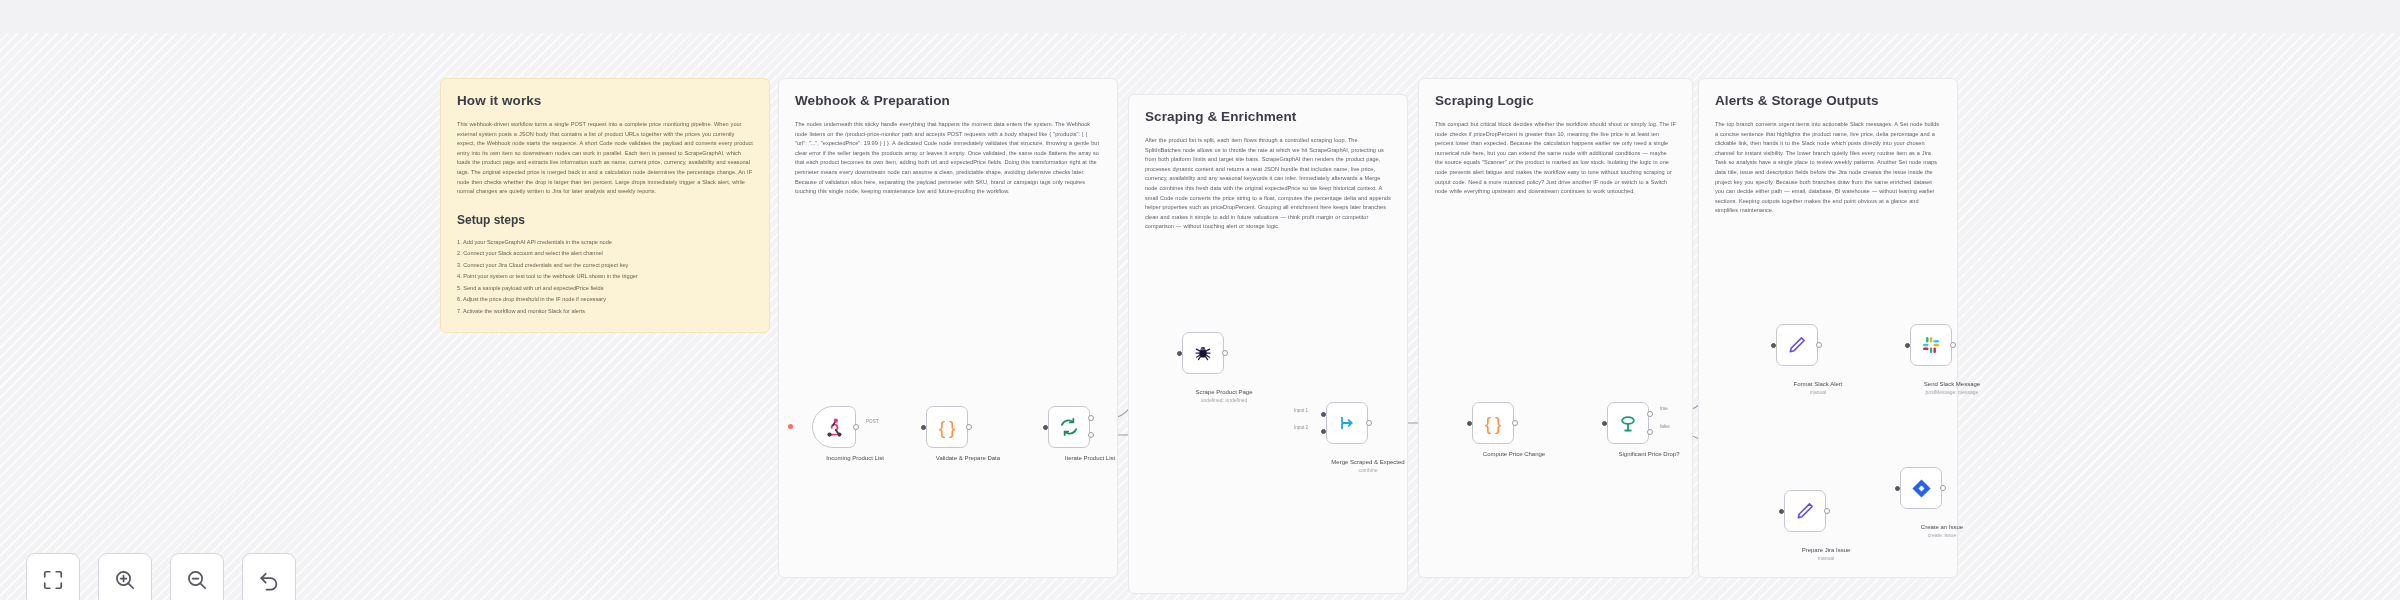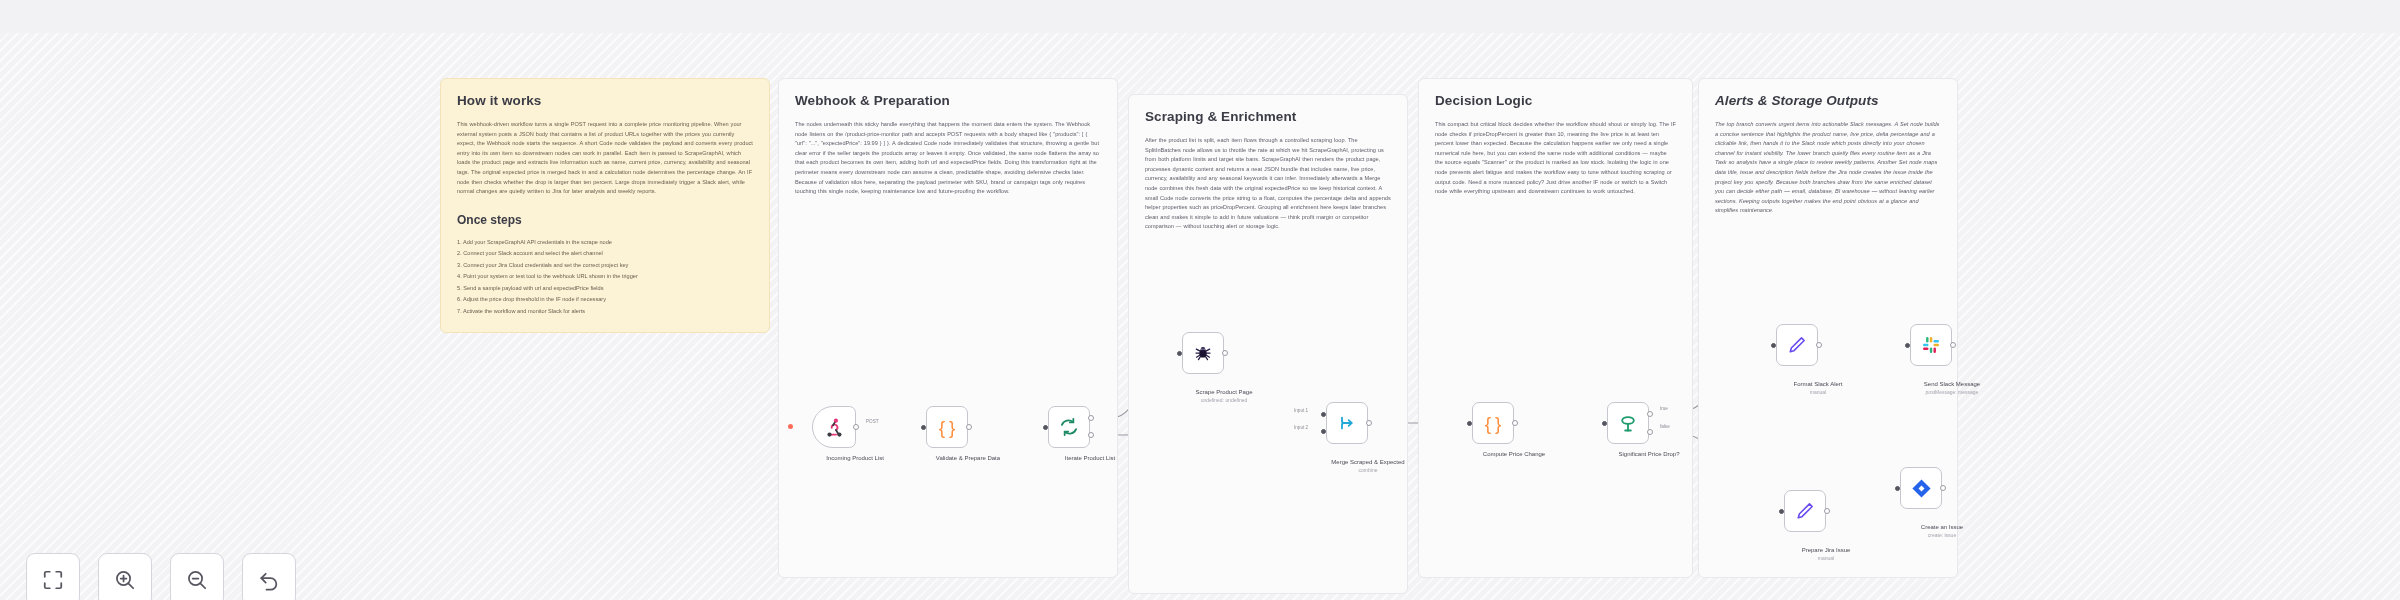--- a/index.html
+++ b/index.html
@@ -208,21 +208,21 @@
 
       <path d="M1840,312 L1908,312" marker-end="url(#arw)"></path>
 
       <path d="M1848,478 C1870,478 1875,455 1898,455" marker-end="url(#arw)"></path>
     </g>
   </svg>
 
   <div class="note tan" style="left:440px; top:45px; width:330px; height:255px;">
     <div class="note-title">How it works</div>
     <div class="note-body">This webhook-driven workflow turns a single POST request into a complete price monitoring pipeline. When your external system posts a JSON body that contains a list of product URLs together with the prices you currently expect, the Webhook node starts the sequence. A short Code node validates the payload and converts every product entry into its own item so downstream nodes can work in parallel. Each item is passed to ScrapeGraphAI, which loads the product page and extracts live information such as name, current price, currency, availability and seasonal tags. The original expected price is merged back in and a calculation node determines the percentage change. An IF node then checks whether the drop is larger than ten percent. Large drops immediately trigger a Slack alert, while normal changes are quietly written to Jira for later analysis and weekly reports.</div>
-    <div class="note-sub">Once steps</div>
+    <div class="note-sub">Setup steps</div>
     <ol class="note-steps">
       <li>Add your ScrapeGraphAI API credentials in the scrape node</li>
       <li>Connect your Slack account and select the alert channel</li>
       <li>Connect your Jira Cloud credentials and set the correct project key</li>
       <li>Point your system or test tool to the webhook URL shown in the trigger</li>
       <li>Send a sample payload with url and expectedPrice fields</li>
       <li>Adjust the price drop threshold in the IF node if necessary</li>
       <li>Activate the workflow and monitor Slack for alerts</li>
     </ol>
   </div>
@@ -231,25 +231,25 @@
     <div class="note-title">Webhook &amp; Preparation</div>
     <div class="note-body">The nodes underneath this sticky handle everything that happens the moment data enters the system. The Webhook node listens on the /product-price-monitor path and accepts POST requests with a body shaped like { "products": [ { "url": "...", "expectedPrice": 19.99 } ] }. A dedicated Code node immediately validates that structure, throwing a gentle but clear error if the seller targets the products array or leaves it empty. Once validated, the same node flattens the array so that each product becomes its own item, adding both url and expectedPrice fields. Doing this transformation right at the perimeter means every downstream node can assume a clean, predictable shape, avoiding defensive checks later. Because of validation silos here, separating the payload perimeter with SKU, brand or campaign tags only requires touching this single node, keeping maintenance low and future-proofing the workflow.</div>
   </div>
 
   <div class="note grey" style="left:1128px; top:61px; width:280px; height:500px;">
     <div class="note-title">Scraping &amp; Enrichment</div>
     <div class="note-body">After the product list is split, each item flows through a controlled scraping loop. The SplitInBatches node allows us to throttle the rate at which we hit ScrapeGraphAI, protecting us from both platform limits and target site bans. ScrapeGraphAI then renders the product page, processes dynamic content and returns a neat JSON bundle that includes name, live price, currency, availability and any seasonal keywords it can infer. Immediately afterwards a Merge node combines this fresh data with the original expectedPrice so we keep historical context. A small Code node converts the price string to a float, computes the percentage delta and appends helper properties such as priceDropPercent. Grouping all enrichment here keeps later branches clean and makes it simple to add in future valuations — think profit margin or competitor comparison — without touching alert or storage logic.</div>
   </div>
 
   <div class="note grey" style="left:1418px; top:45px; width:275px; height:500px;">
-    <div class="note-title">Decision Logic</div>
+    <div class="note-title">Scraping Logic</div>
     <div class="note-body">This compact but critical block decides whether the workflow should shout or simply log. The IF node checks if priceDropPercent is greater than 10, meaning the live price is at least ten percent lower than expected. Because the calculation happens earlier we only need a single numerical rule here, but you can extend the same node with additional conditions — maybe the source equals "Scanner" or the product is marked as low stock. Isolating the logic in one node prevents alert fatigue and makes the workflow easy to tune without touching scraping or output code. Need a more nuanced policy? Just drive another IF node or switch to a Switch node while everything upstream and downstream continues to work untouched.</div>
   </div>
 
-  <div class="note grey" style="left:1698px; top:45px; width:260px; height:500px;font-style:italic;">
+  <div class="note grey" style="left:1698px; top:45px; width:260px; height:500px;">
     <div class="note-title">Alerts &amp; Storage Outputs</div>
     <div class="note-body">The top branch converts urgent items into actionable Slack messages. A Set node builds a concise sentence that highlights the product name, live price, delta percentage and a clickable link, then hands it to the Slack node which posts directly into your chosen channel for instant visibility. The lower branch quietly files every routine item as a Jira Task so analysts have a single place to review weekly patterns. Another Set node maps data title, issue and description fields before the Jira node creates the issue inside the project key you specify. Because both branches draw from the same enriched dataset you can decide either path — email, database, BI warehouse — without leaning earlier sections. Keeping outputs together makes the end point obvious at a glance and simplifies maintenance.</div>
   </div>
 
   <div class="dot-red" style="left:788px; top:391px;"></div>
 
   <div class="node trigger" style="left:812px; top:373px;">
     <span class="glyph">
       <svg width="21" height="21" viewBox="0 0 24 24">
         <path d="M8.8 12.4a3.3 3.3 0 1 1 4.9 2.5" fill="none" stroke="#e8367a" stroke-width="2.1" stroke-linecap="round"></path>

